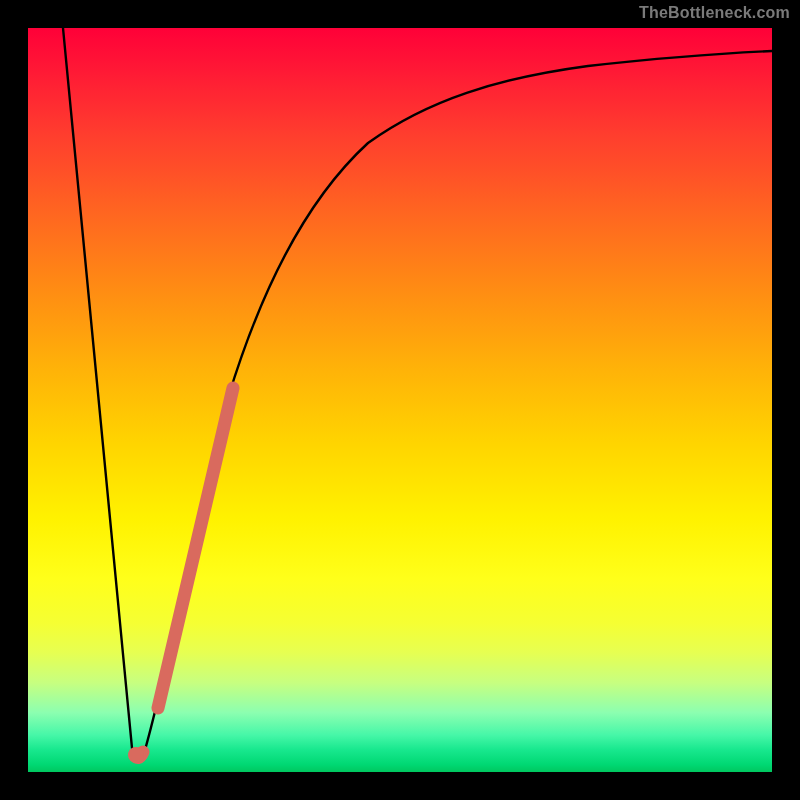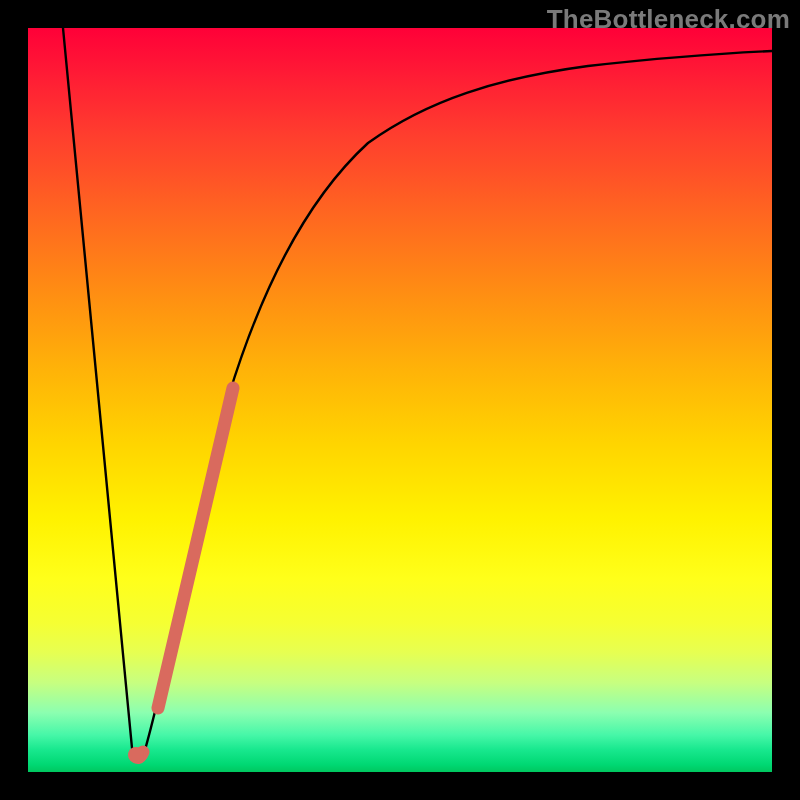--- a/index.html
+++ b/index.html
@@ -17,21 +17,21 @@
       #ffff1a 74%,
       #f5ff33 80%,
       #e6ff52 84%,
       #c7ff80 88%,
       #8cffb0 92%,
       #47f7a8 95%,
       #18e88e 97%,
       #00d873 99%,
       #00c75f 100%);
   }
-  .watermark{position:absolute;right:10px;top:4px;color:#7a7a7a;font-size:26px;font-weight:600;letter-spacing:.2px}
+  .watermark{position:absolute;right:10px;top:4px;color:#7a7a7a;font-size:16px;font-weight:600;letter-spacing:.2px}
   svg.curve{position:absolute;left:28px;top:28px;width:744px;height:744px;overflow:visible}
 </style>
 </head>
 <body>
 
 <div class="frame">
   <div class="plot"></div>
 
   <svg class="curve" viewBox="0 0 744 744">
     <path d="M 35 0

